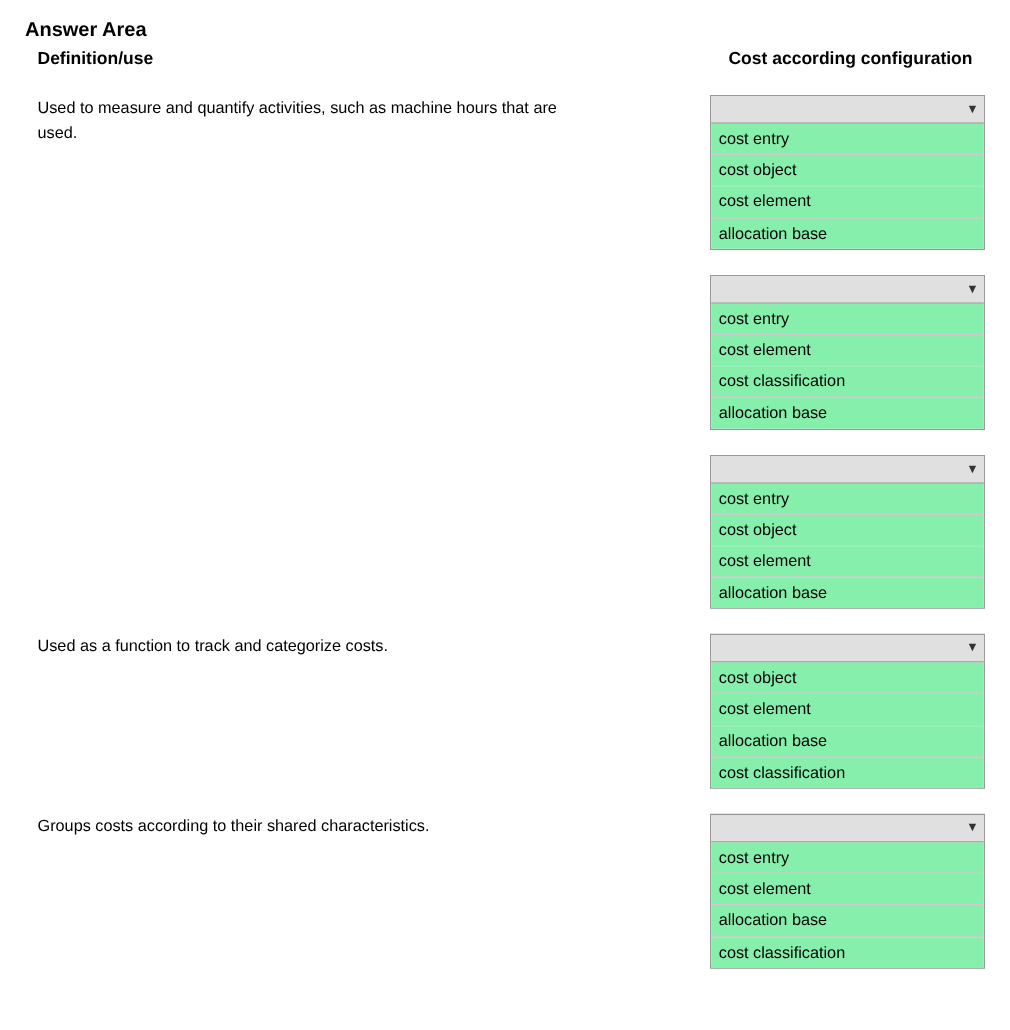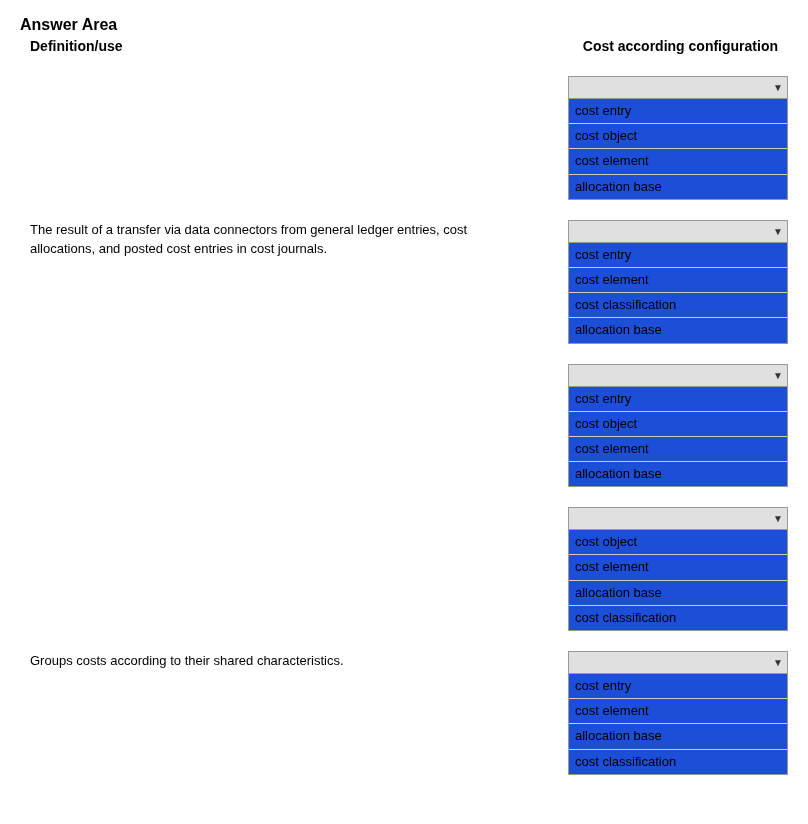--- a/index.html
+++ b/index.html
@@ -69,53 +69,53 @@
       height: 22px;
     }
     .dropdown-arrow {
       font-size: 10px;
       color: #333;
     }
     .dropdown-item {
       padding: 3px 6px;
       border-bottom: 1px solid #ccc;
       font-size: 13px;
-      background: #1d4ed8;
+      background: #86efac;
       line-height: 1.4;
     }
     .dropdown-item:last-child {
       border-bottom: none;
     }
   </style>
 </head>
 <body>
 
 <h2>Answer Area</h2>
 
 <div class="header-row">
   <div class="col-def">Definition/use</div>
   <div class="col-config">Cost according configuration</div>
 </div>
 
 <div id="rows-container">
     <div class="qa-row">
+      <div class="definition">Used to measure and quantify activities, such as machine hours that are used.</div>
       <div class="dropdown-container">
         <div class="dropdown-box">
           <div class="dropdown-header">
             <span class="dropdown-arrow">▼</span>
           </div>
           <div class="dropdown-item">cost entry</div>
           <div class="dropdown-item">cost object</div>
           <div class="dropdown-item">cost element</div>
           <div class="dropdown-item">allocation base</div>
         </div>
       </div>
     </div>
     <div class="qa-row">
-      <div class="definition">The result of a transfer via data connectors from general ledger entries, cost allocations, and posted cost entries in cost journals.</div>
       <div class="dropdown-container">
         <div class="dropdown-box">
           <div class="dropdown-header">
             <span class="dropdown-arrow">▼</span>
           </div>
           <div class="dropdown-item">cost entry</div>
           <div class="dropdown-item">cost element</div>
           <div class="dropdown-item">cost classification</div>
           <div class="dropdown-item">allocation base</div>
         </div>
@@ -128,20 +128,21 @@
             <span class="dropdown-arrow">▼</span>
           </div>
           <div class="dropdown-item">cost entry</div>
           <div class="dropdown-item">cost object</div>
           <div class="dropdown-item">cost element</div>
           <div class="dropdown-item">allocation base</div>
         </div>
       </div>
     </div>
     <div class="qa-row">
+      <div class="definition">Used as a function to track and categorize costs.</div>
       <div class="dropdown-container">
         <div class="dropdown-box">
           <div class="dropdown-header">
             <span class="dropdown-arrow">▼</span>
           </div>
           <div class="dropdown-item">cost object</div>
           <div class="dropdown-item">cost element</div>
           <div class="dropdown-item">allocation base</div>
           <div class="dropdown-item">cost classification</div>
         </div>

